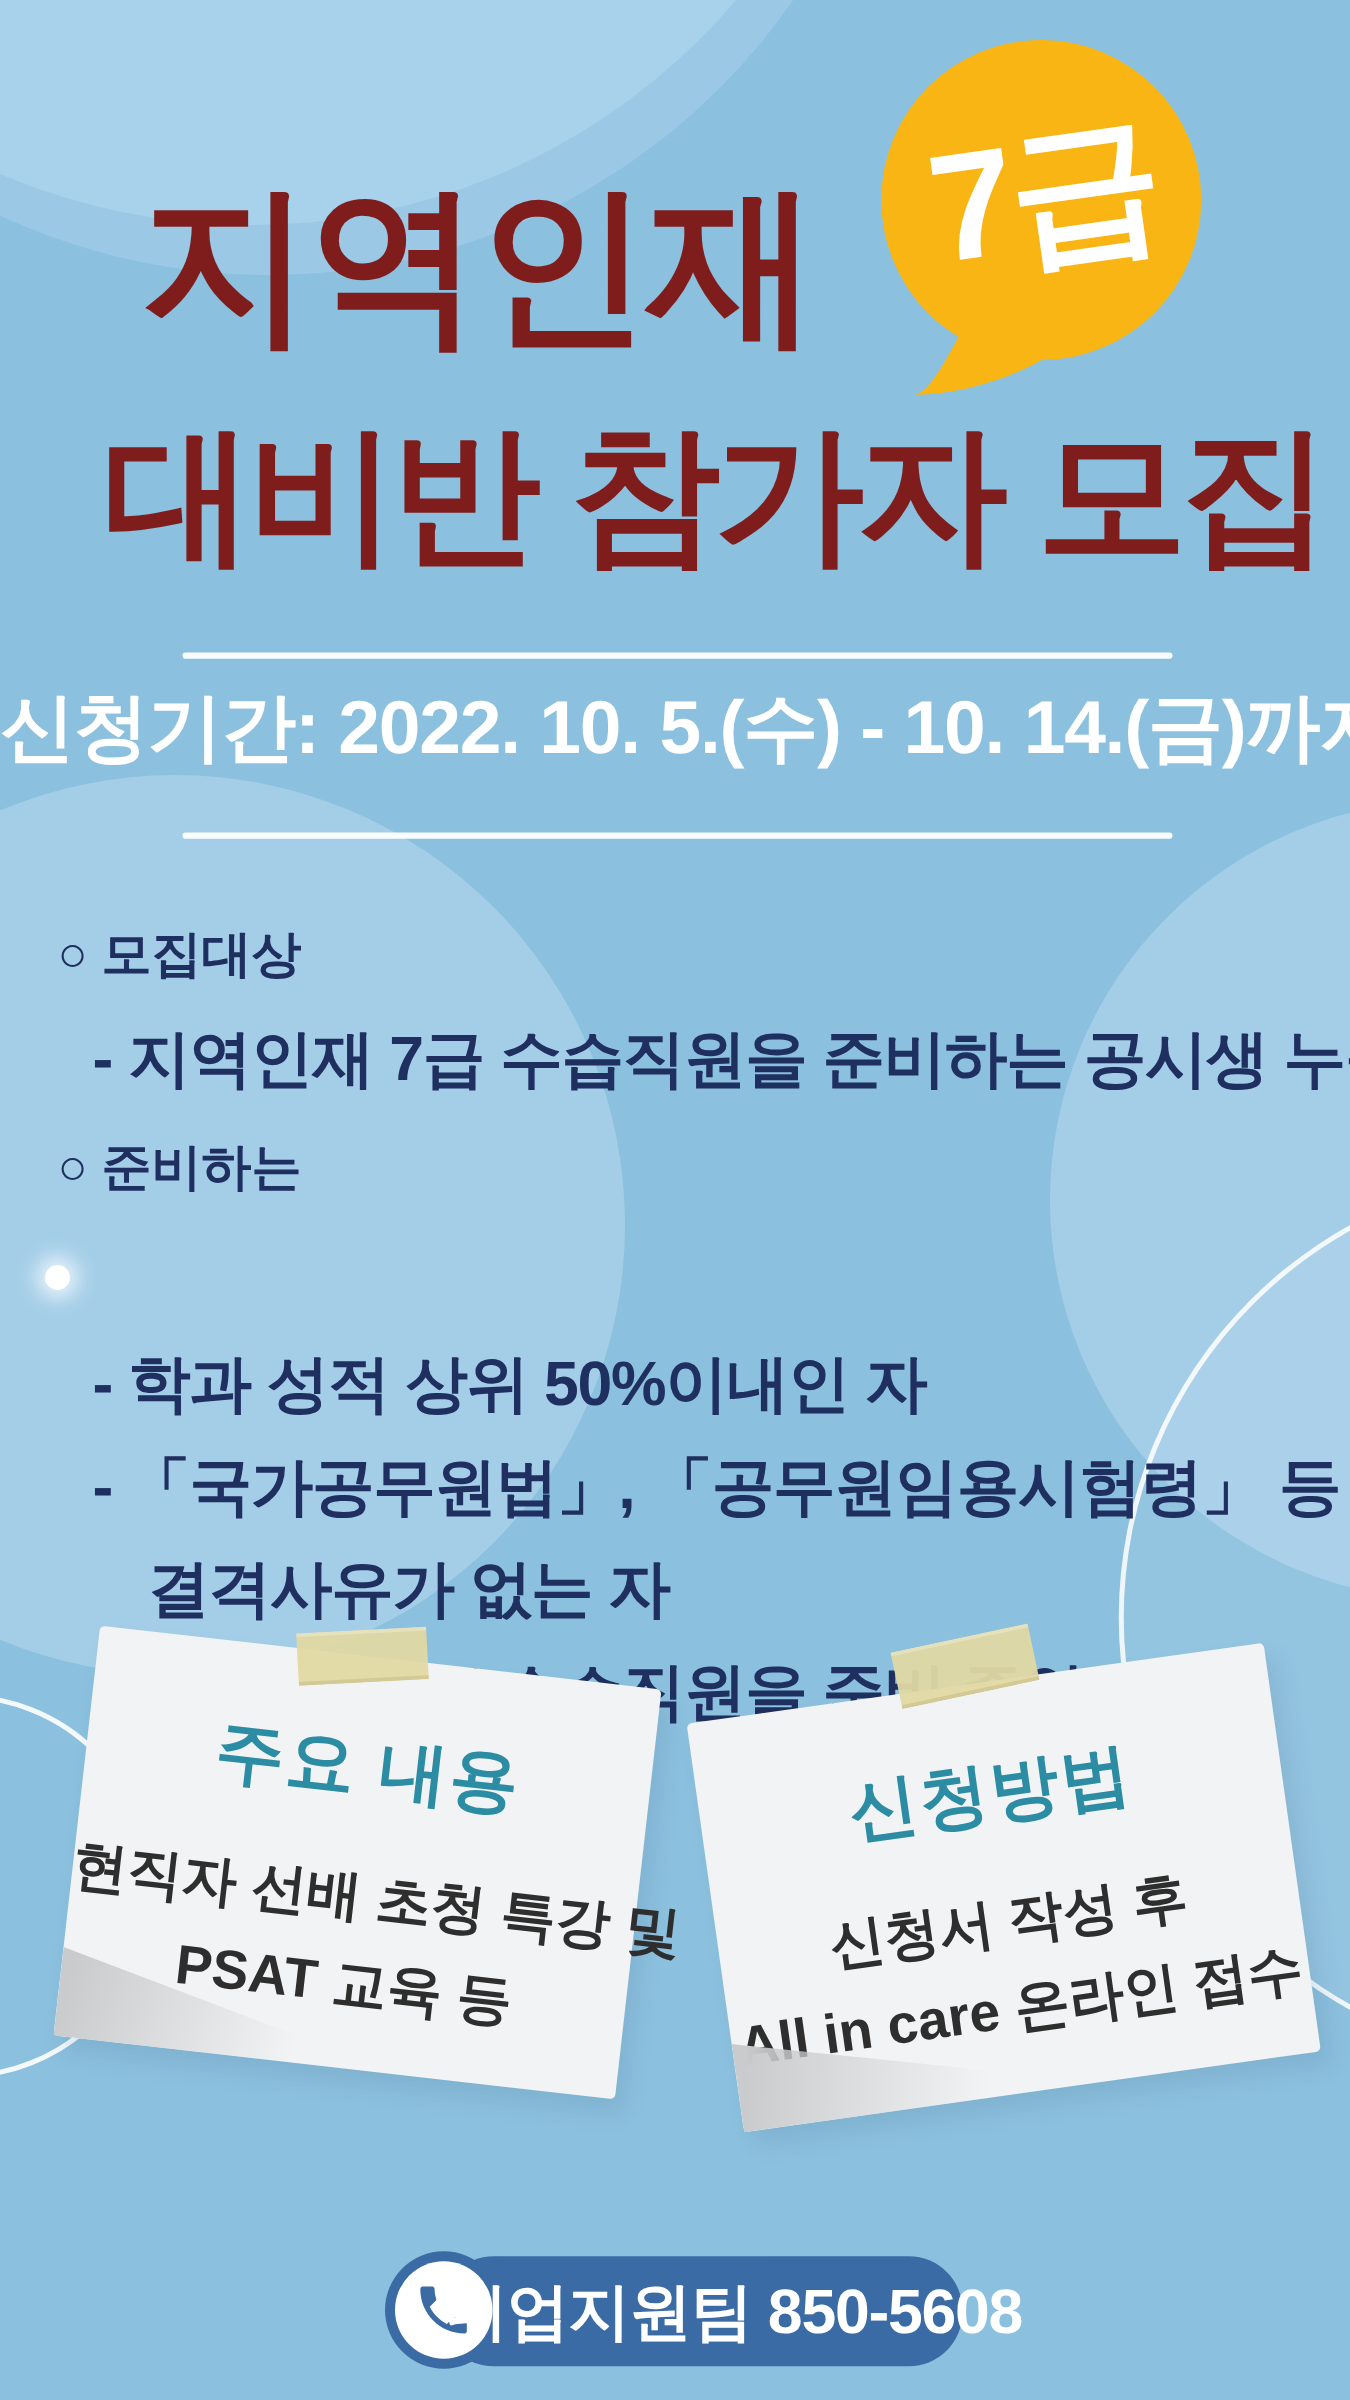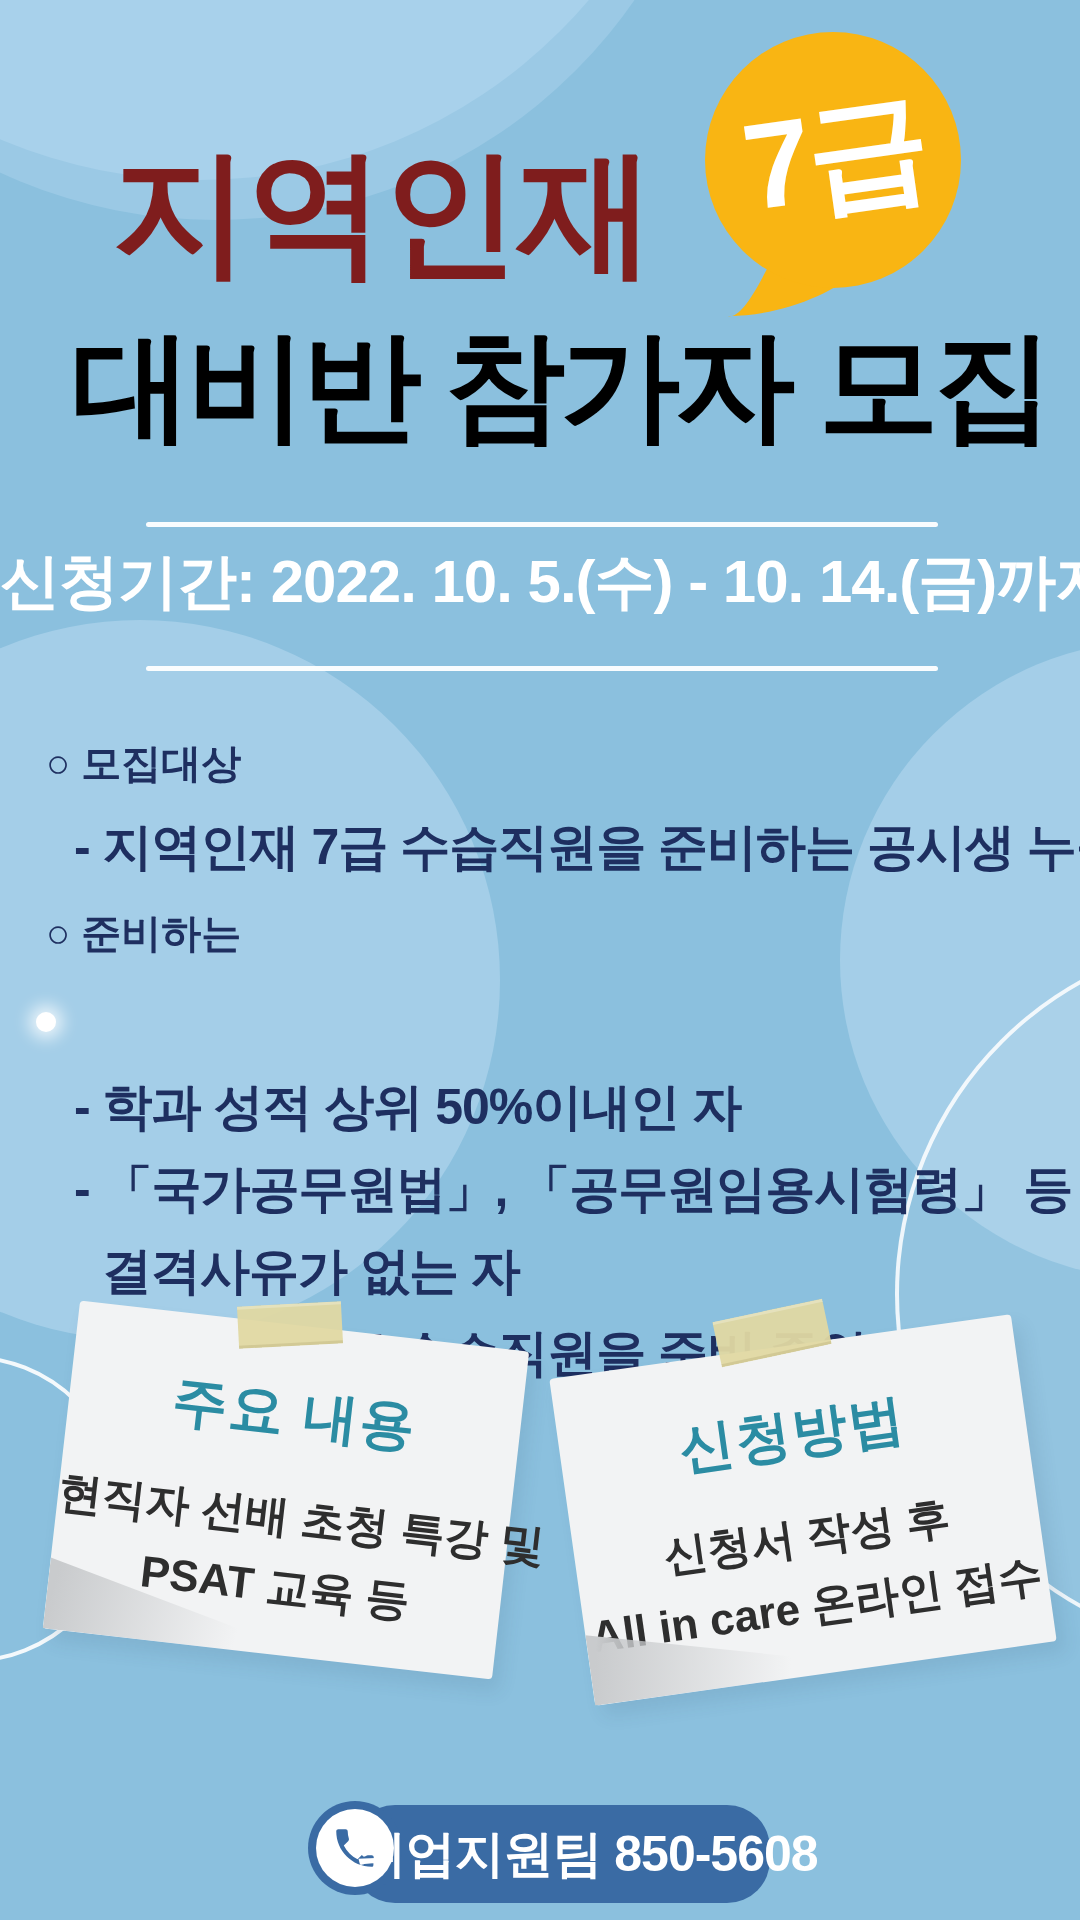--- a/index.html
+++ b/index.html
@@ -21,54 +21,54 @@
   .bubble-svg{position:absolute;left:640px;top:18px;width:350px;height:330px;}
   .badge{
     position:absolute;left:660px;top:8px;width:350px;height:300px;
     display:flex;align-items:center;justify-content:center;
     font-size:122px;font-weight:900;color:#fff;letter-spacing:-4px;
     transform:rotate(-8deg);
   }
   
   .title1{position:absolute;left:112px;top:140px;margin:0;font-size:138px;line-height:1.05;
     font-weight:700;color:#7f1d1d;letter-spacing:-3px;white-space:nowrap;}
-  .title2{position:absolute;left:72px;top:322px;margin:0;font-size:120px;line-height:1.05;
-    font-weight:900;color:#000000;letter-spacing:-5px;white-space:nowrap;}
+  .title2{position:absolute;left:72px;top:322px;margin:11px;font-size:120px;line-height:1.05;
+    font-weight:900;color:#7f1d1d;letter-spacing:-5px;white-space:nowrap;}
   
   .rule{position:absolute;left:146px;width:792px;height:5px;background:#fff;border-radius:3px;opacity:.95;}
   .rule-top{top:522px;}
   .rule-bottom{top:666px;}
   .period{position:absolute;left:0;right:0;top:542px;text-align:center;
     font-size:60px;font-weight:800;color:#fff;letter-spacing:-1px;white-space:nowrap;}
   
   .sec-header{position:absolute;left:46px;color:#1E2F60;font-weight:800;font-size:40px;white-space:nowrap;}
   .bullet{position:absolute;left:74px;color:#1E2F60;font-weight:700;font-size:50px;letter-spacing:-1px;white-space:nowrap;}
   .bullet.cont{left:102px;}
   .h1{top:736px;} .s1b1{top:814px;}
   .h2{top:906px;} .s2b1{top:990px;} .s2b2{top:1074px;} .s2b3{top:1156px;}
-  .s2b3c{top:1238px;} .s2b4{top:1320px;}
+  .s2b3c{top:1238px;margin-left:16px;} .s2b4{top:1320px;}
   
   .note{position:absolute;background:#F2F3F4;border-radius:4px;
     box-shadow:8px 12px 18px rgba(40,70,95,.10);}
   .note::after{content:'';position:absolute;left:0;bottom:0;width:62%;height:95px;
     background:linear-gradient(100deg,#c9cbcd 5%,rgba(242,243,244,0) 70%);
     clip-path:polygon(0 100%,0 25%,100% 100%);}
   .note-left{left:60px;top:1325px;width:452px;height:330px;transform:rotate(6.5deg);}
   .note-right{left:570px;top:1345px;width:466px;height:330px;transform:rotate(-8deg);}
   .note-title{position:absolute;left:0;right:0;top:52px;text-align:center;
     color:#2B8CA3;font-weight:800;font-size:55px;letter-spacing:2px;white-space:nowrap;}
   .note-line{position:absolute;left:0;right:0;text-align:center;
     color:#2E2E2E;font-weight:600;font-size:44px;letter-spacing:0px;white-space:nowrap;}
   .nl1{top:163px;} .nl2{top:233px;}
   .tape{position:absolute;width:104px;height:42px;background:rgba(224,216,162,.95);
     box-shadow:inset 0 3px 0 rgba(255,255,255,.25), inset 0 -3px 0 rgba(140,130,70,.18);}
   .tape-left{left:238px;top:1304px;transform:rotate(-3deg);}
   .tape-right{left:716px;top:1310px;width:112px;height:46px;transform:rotate(-12deg);}
   
-  .contact{position:absolute;left:352px;top:1805px;width:418px;height:98px;
+  .contact{position:absolute;left:352px;top:1805px;width:418px;height:88px;
     background:#3A6BA4;border-radius:43px;}
   .contact-circle{position:absolute;left:-44px;top:-4px;width:94px;height:94px;
     background:#3A6BA4;border-radius:50%;display:flex;align-items:center;justify-content:center;}
   .contact-circle-inner{width:78px;height:78px;background:#fff;border-radius:50%;
     display:flex;align-items:center;justify-content:center;}
   .phone-svg{width:50px;height:50px;}
   .contact-label{position:absolute;left:66px;right:14px;top:0;bottom:0;
     display:flex;align-items:center;justify-content:center;
     color:#fff;font-size:50px;font-weight:800;letter-spacing:-1px;white-space:nowrap;}
 </style>

